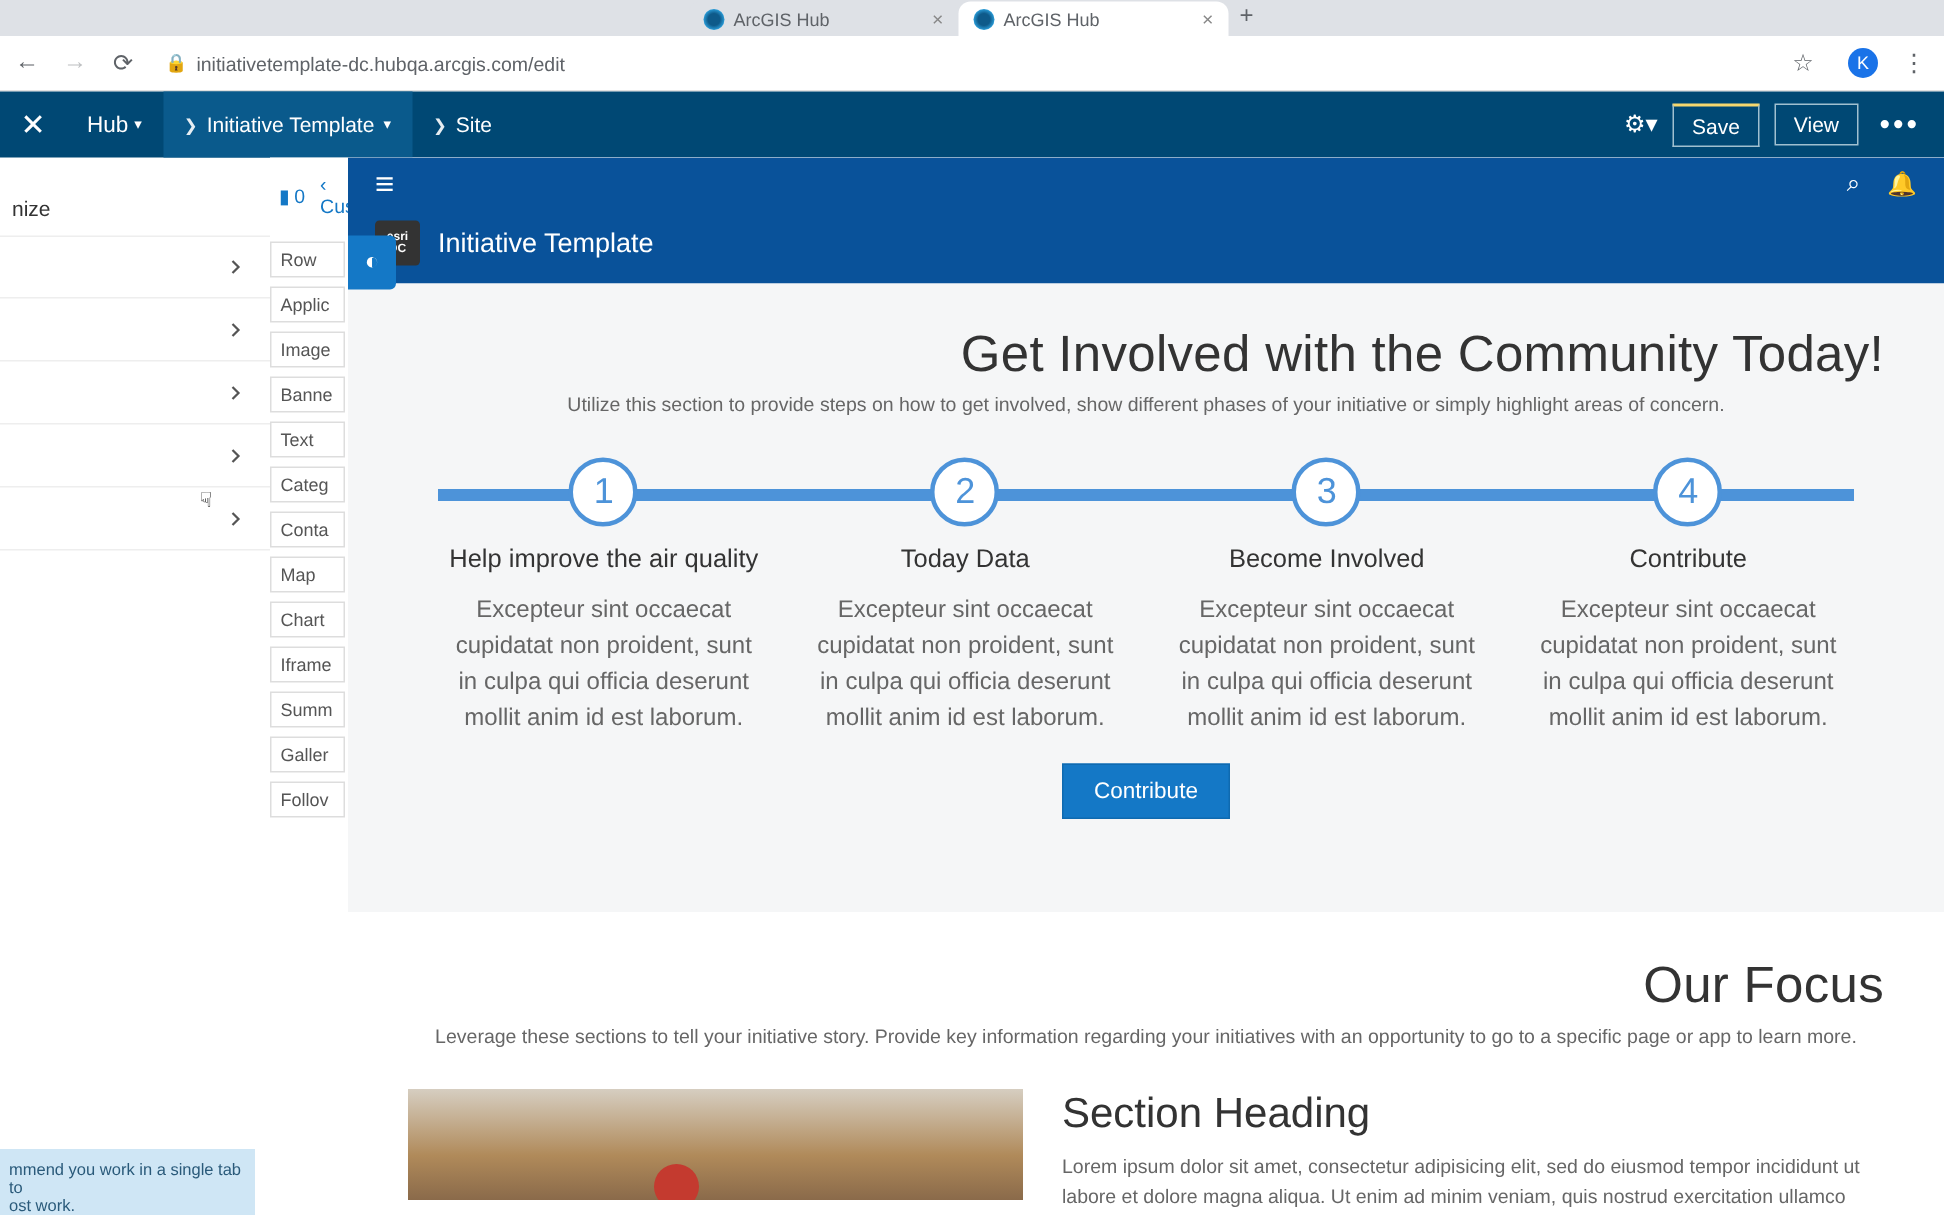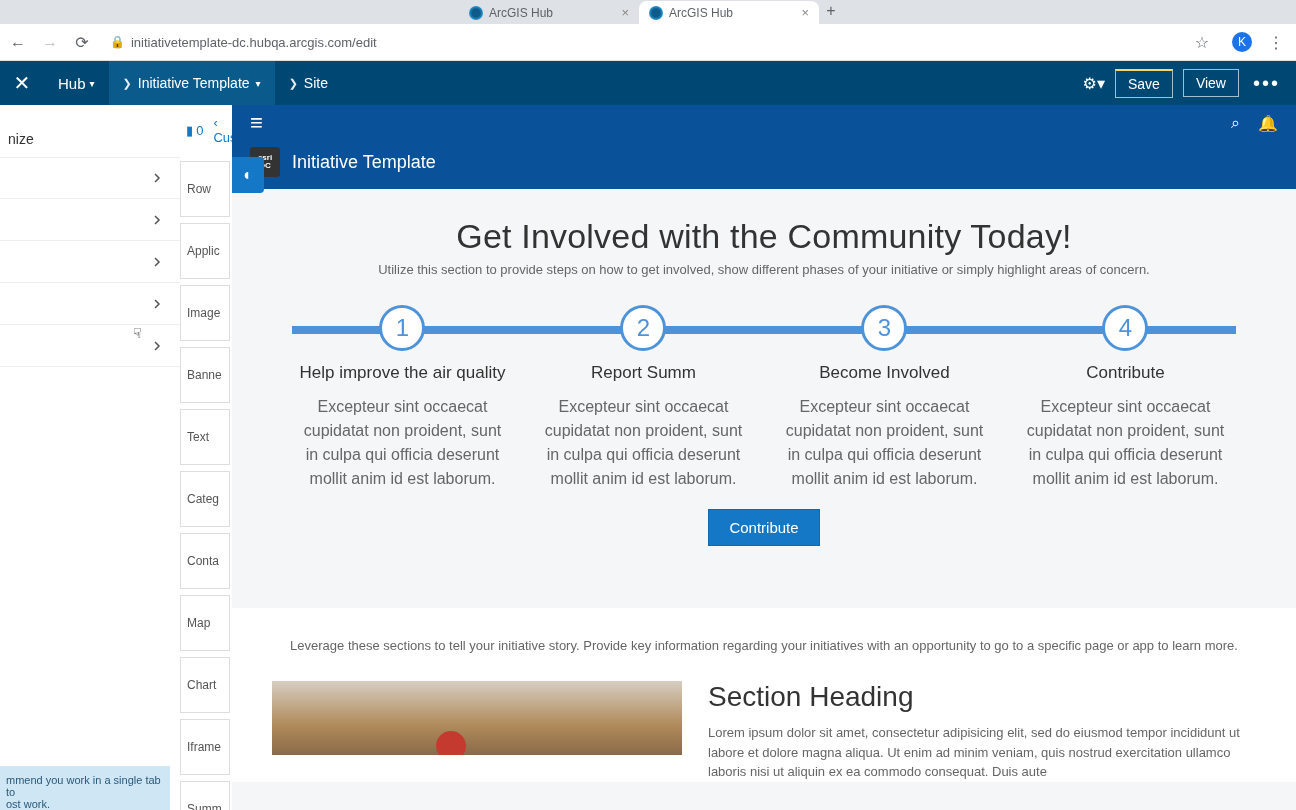--- a/index.html
+++ b/index.html
@@ -35,33 +35,33 @@
 .leftcol-head { display:flex; align-items:center; padding:10px 8px; font-size:14px; color:#333; justify-content:flex-end;}
 .collapse-row { height:42px; border-bottom:1px solid #eee; display:flex; align-items:center; justify-content:flex-end; padding-right:18px; color:#444; }
 .collapse-row svg { width:10px;height:10px; }
 .tip { position:absolute; bottom:8px; left:0; width:170px; background:#cfe6f5; color:#2a5a7a; font-size:11px; padding:8px 6px; }
 .cursor-icon { position:absolute; left:133px; top:204px; font-size:14px; }
 .midcol { position:absolute; left:180px; top:0; width:52px; height:100%; background:#fff; }
 .midtop { display:flex; align-items:center; gap:10px; padding:10px 6px; font-size:13px; }
 .midtop .page { color:#1478c6; display:flex;align-items:center;gap:3px; font-weight:500;}
 .midtop .cust { color:#1478c6; }
 .cards { position:relative; }
-.card { width:50px; height:56px; margin:6px 0 4px 0; border:1px solid #ddd; background:#fff; display:flex; align-items:center; padding-left:6px; font-size:12px; color:#555; overflow:hidden; white-space:nowrap; }
+.card { width:50px; height:24px; margin:6px 0 4px 0; border:1px solid #ddd; background:#fff; display:flex; align-items:center; padding-left:6px; font-size:12px; color:#555; overflow:hidden; white-space:nowrap; }
 .preview { position:absolute; left:232px; top:0; right:0; height:100%; overflow:hidden; background:#f5f6f7; }
 .toggle { position:absolute; left:0; top:52px; width:32px; height:36px; background:#1478c6; border-radius:0 4px 4px 0; display:flex;align-items:center;justify-content:center; color:#fff; z-index:5;}
 .sitehdr { background:#09529a; color:#fff; }
 .siterow1 { height:36px; display:flex; align-items:center; padding:0 18px; }
 .hamb { font-size:22px; }
 .siterow1-right { margin-left:auto; display:flex;gap:18px; font-size:16px;}
 .siterow2 { display:flex; align-items:center; gap:12px; padding:6px 18px 12px 18px; }
 .logo { width:30px;height:30px; background:#333;border-radius:3px; display:flex;flex-direction:column;align-items:center;justify-content:center;font-size:8px;line-height:8px;font-weight:bold;color:#fff;}
 .sitetitle { font-size:18px; font-weight:500;}
 .section { background:#fff; padding:28px 40px 40px 40px; margin-bottom:22px;}
 .section.gray { background:#f5f6f7; }
-.h1 { text-align:center; font-size:34px; font-weight:400; color:#333; margin-bottom:6px; letter-spacing:.2px;}
+.h1 { text-align:right; font-size:34px; font-weight:400; color:#333; margin-bottom:6px; letter-spacing:.2px;}
 .sub { text-align:center; font-size:13px; color:#666; margin-bottom:28px;}
 .steps { position:relative; display:flex; justify-content:space-around; margin:0 10px 16px 10px;}
 .stepline { position:absolute; top:21px; left:10px; right:10px; height:8px; background:#4d93d9; }
 .step { position:relative; text-align:center; width:22%; }
 .circle { width:46px;height:46px; border:3px solid #4d93d9; background:#fff; border-radius:50%; margin:0 auto; display:flex;align-items:center;justify-content:center; font-size:24px; color:#4d93d9; font-weight:400; position:relative; z-index:2;}
 .steptitle { font-size:17px; color:#333; margin-top:12px; margin-bottom:12px;}
 .stepdesc { font-size:16px; color:#666; line-height:1.5; padding:0 6px;}
 .ctabtn { display:block; margin:18px auto 0 auto; background:#1478c6; color:#fff; border:1px solid #0f6ab0; padding:9px 20px; font-size:15px; cursor:pointer;}
 .focus { background:#fff; padding:30px 40px 0 40px;}
 .focusrow { display:flex; gap:26px; margin-top:24px;}
@@ -209,38 +209,39 @@
       <div class="sub">Utilize this section to provide steps on how to get involved, show different phases of your initiative or simply highlight areas of concern.</div>
       <div class="steps" id="steps">
         <div class="stepline"></div>
       <div class="step">
             <div class="circle">1</div>
             <div class="steptitle">Help improve the air quality</div>
             <div class="stepdesc">Excepteur sint occaecat cupidatat non proident, sunt in culpa qui officia deserunt mollit anim id est laborum.</div>
           </div>
           <div class="step">
             <div class="circle">2</div>
-            <div class="steptitle">Report Summ</div>
+            <div class="steptitle">Today Data</div>
             <div class="stepdesc">Excepteur sint occaecat cupidatat non proident, sunt in culpa qui officia deserunt mollit anim id est laborum.</div>
           </div>
           <div class="step">
             <div class="circle">3</div>
             <div class="steptitle">Become Involved</div>
             <div class="stepdesc">Excepteur sint occaecat cupidatat non proident, sunt in culpa qui officia deserunt mollit anim id est laborum.</div>
           </div>
           <div class="step">
             <div class="circle">4</div>
             <div class="steptitle">Contribute</div>
             <div class="stepdesc">Excepteur sint occaecat cupidatat non proident, sunt in culpa qui officia deserunt mollit anim id est laborum.</div>
           </div>
         </div>
       <button class="ctabtn">Contribute</button>
     </div>
 
     <div class="focus">
+      <div class="h1">Our Focus</div>
       <div class="sub">Leverage these sections to tell your initiative story. Provide key information regarding your initiatives with an opportunity to go to a specific page or app to learn more.</div>
       <div class="focusrow">
         <div class="focusimg"></div>
         <div class="focustext">
           <div class="fh">Section Heading</div>
           <div class="fp">Lorem ipsum dolor sit amet, consectetur adipisicing elit, sed do eiusmod tempor incididunt ut labore et dolore magna aliqua. Ut enim ad minim veniam, quis nostrud exercitation ullamco laboris nisi ut aliquin ex ea commodo consequat. Duis aute</div>
         </div>
       </div>
     </div>
   </div>

